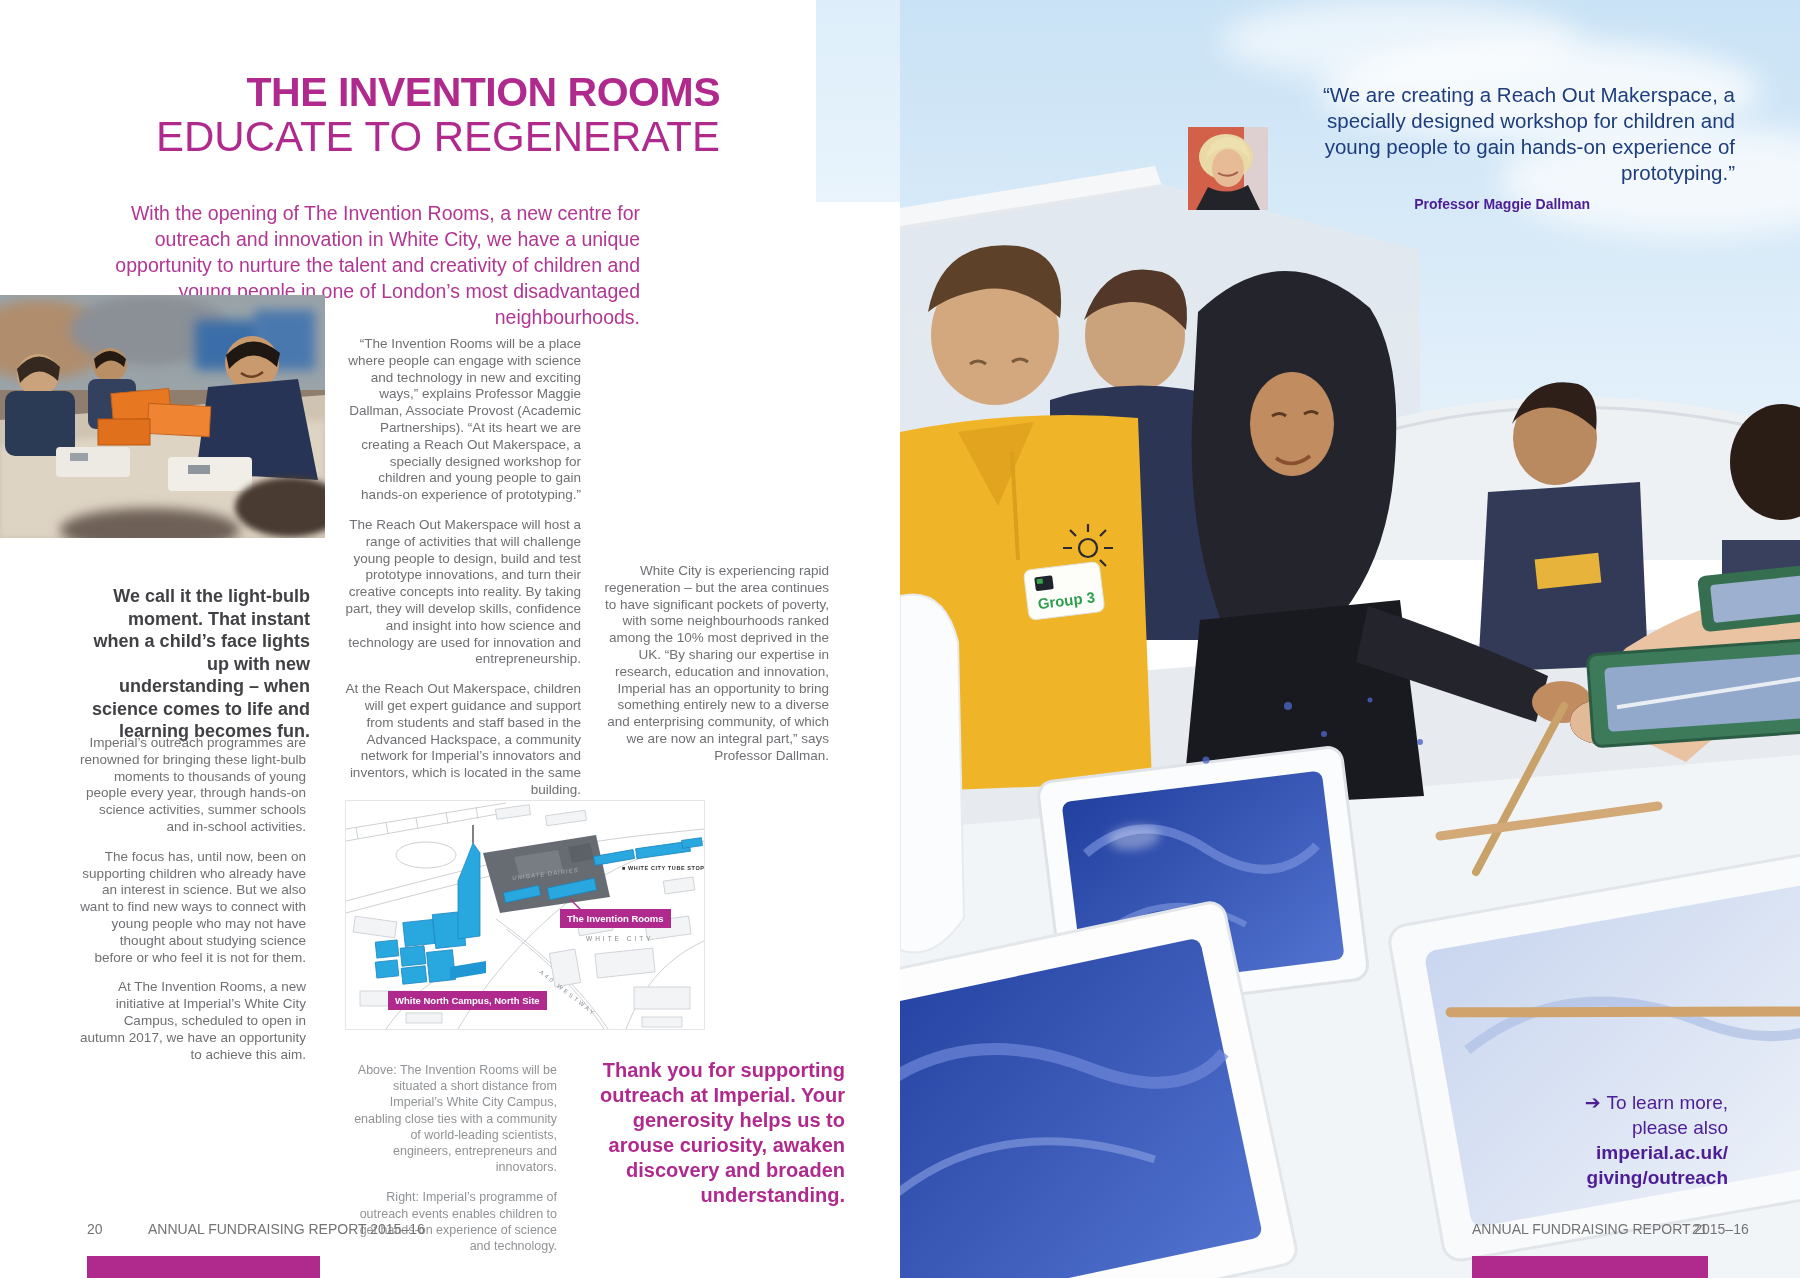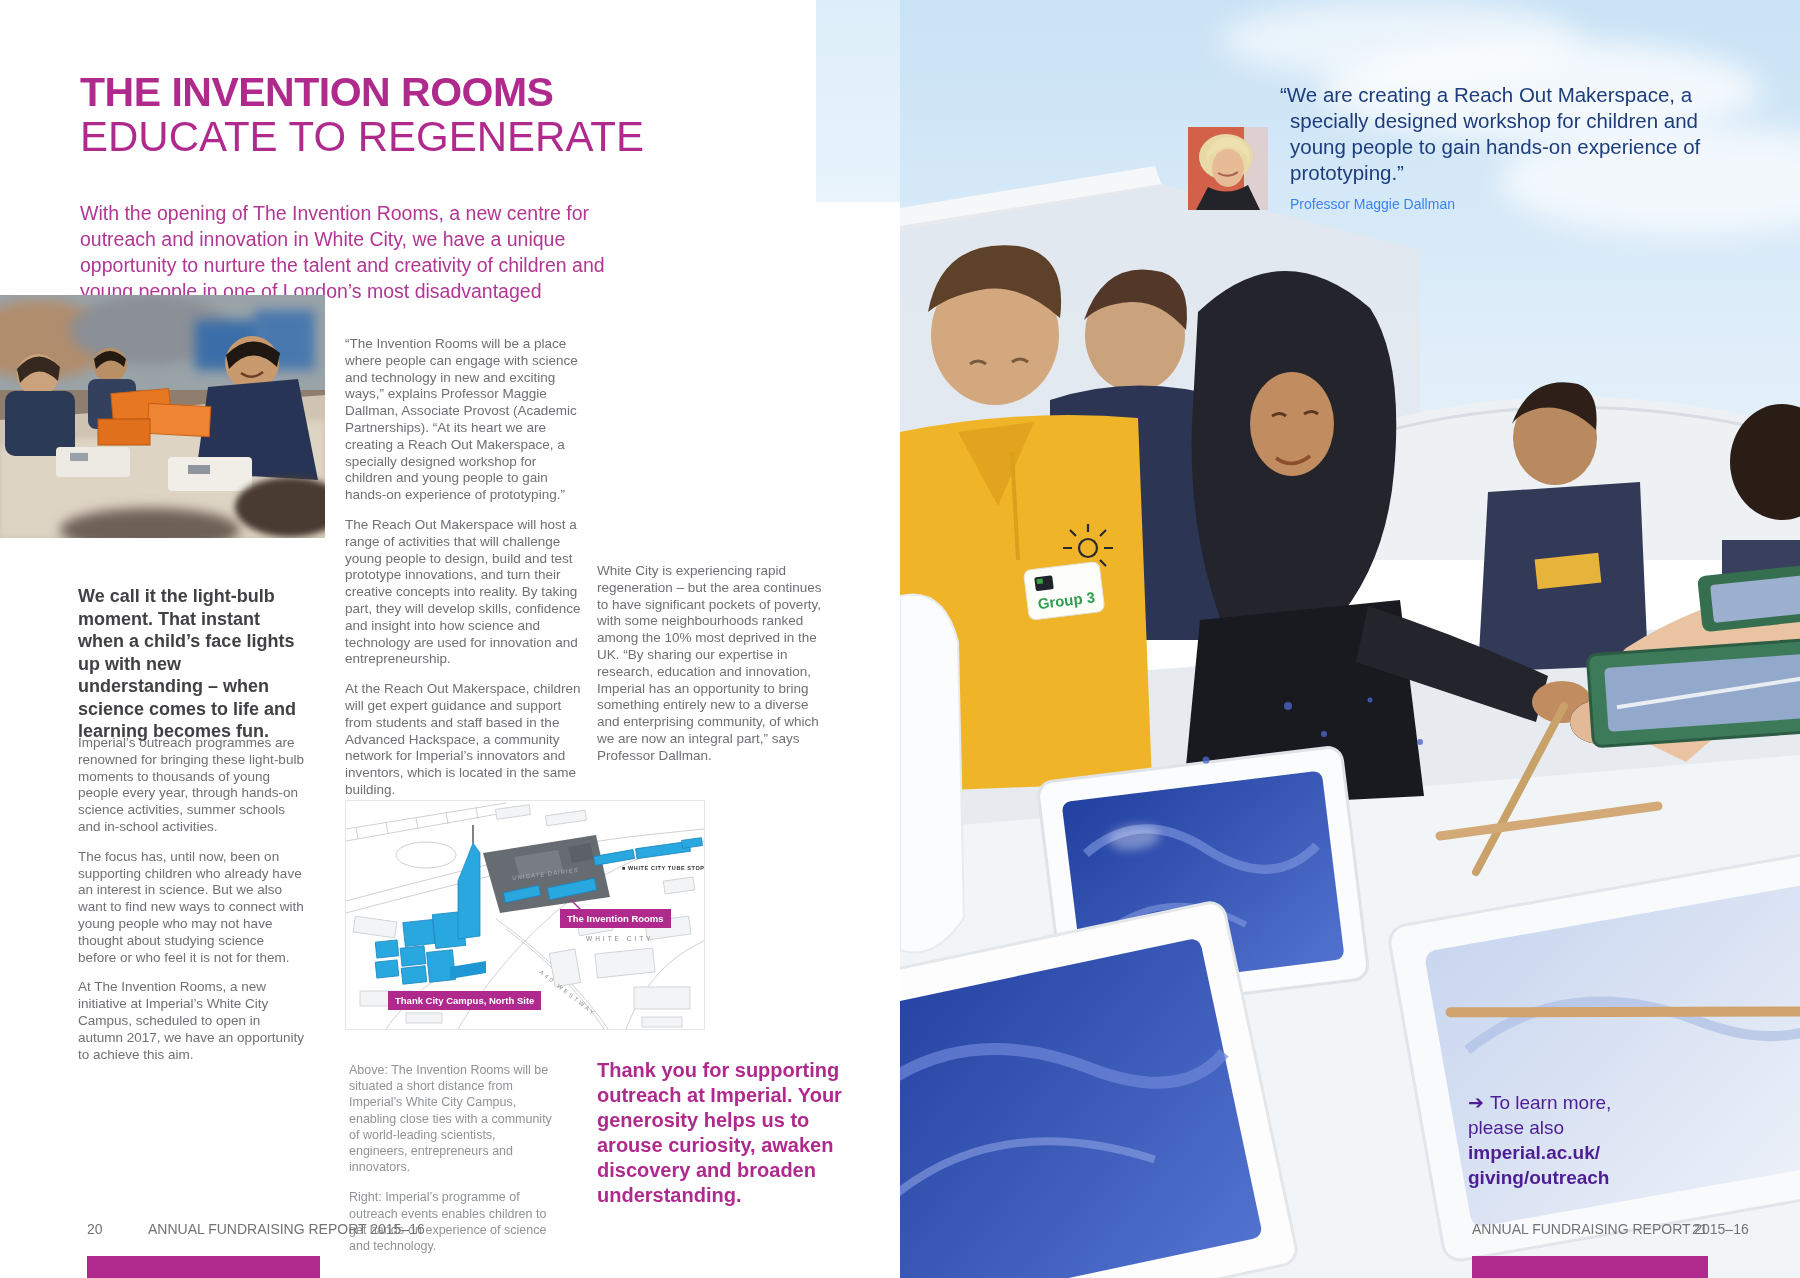--- a/index.html
+++ b/index.html
@@ -1,21 +1,21 @@
 <!DOCTYPE html>
 <html><head>
 <meta charset="utf-8">
 <style>
   html,body{margin:0;padding:0;}
   body{
     width:1800px;height:1278px;position:relative;overflow:hidden;
     background:#ffffff;font-family:"Liberation Sans",sans-serif;
     -webkit-font-smoothing:antialiased;
   }
-  .abs{position:absolute;}
+  .abs{position:absolute;text-align:right;}
 
   
   .title{
     left:80px;top:72px;width:640px;
     font-size:41px;font-weight:bold;letter-spacing:-0.5px;
     color:#b02a8e;line-height:1.0;
   }
   .subtitle{
     left:80px;top:116px;width:640px;
     font-size:42px;font-weight:normal;letter-spacing:0px;
@@ -62,21 +62,21 @@
 
   
   .sky-bleed{left:816px;top:0;width:84px;height:202px;background:linear-gradient(180deg,#ddeefa,#e9f4fc);}
   .main-photo{left:900px;top:0;width:900px;height:1278px;}
   .portrait{left:1188px;top:127px;width:80px;height:83px;overflow:hidden;}
   .quote{
     left:1290px;top:82px;width:445px;
     font-size:20.5px;line-height:26px;font-weight:normal;color:#1d3d7c;
     text-indent:-10px;
   }
-  .attribution{left:1290px;top:196px;width:300px;font-size:14px;font-weight:normal;color:#3b82f6;}
+  .attribution{left:1290px;top:196px;width:300px;font-size:14px;font-weight:bold;color:#4c1d95;}
   .learn{left:1468px;top:1090px;width:260px;font-size:19px;line-height:25px;color:#4c1d95;}
   .learn .url{font-weight:bold;}
   .arrow{margin-right:6px;}
 </style>
 </head>
 <body>
 
 <div class="abs title">THE INVENTION ROOMS</div>
 <div class="abs subtitle">EDUCATE TO REGENERATE</div>
 <div class="abs intro">With the opening of The Invention Rooms, a new centre for outreach and innovation in White City, we have a unique opportunity to nurture the talent and creativity of children and young people in one of London’s most disadvantaged neighbourhoods.</div>
@@ -201,21 +201,21 @@
       <rect x="290" y="44" width="54" height="10" transform="rotate(-8 317 49)"></rect>
       <rect x="336" y="38" width="20" height="8" transform="rotate(-8 346 42)"></rect>
     </g>
     <line x1="236" y1="110" x2="224" y2="98" stroke="#b02a8e" stroke-width="1.4"></line>
   </svg>
   <div class="map-dairies" style="left:166px;top:70px;">UNIGATE DAIRIES</div>
   <div class="map-tiny" style="left:276px;top:64px;">■  WHITE CITY TUBE STOP</div>
   <div class="map-label" style="left:214px;top:108px;">The Invention Rooms</div>
   <div class="map-district" style="left:240px;top:134px;">WHITE CITY</div>
   <div class="map-road" style="left:196px;top:168px;">A40 WESTWAY</div>
-  <div class="map-label" style="left:42px;top:190px;">Thank City Campus, North Site</div>
+  <div class="map-label" style="left:42px;top:190px;">White North Campus, North Site</div>
 </div>
 
 <div class="abs captions">
   <p>Above: The Invention Rooms will be situated a short distance from Imperial’s White City Campus, enabling close ties with a community of world-leading scientists, engineers, entrepreneurs and innovators.</p>
   <p>Right: Imperial’s programme of outreach events enables children to get hands-on experience of science and technology.</p>
 </div>
 
 <div class="abs thankyou">Thank you for supporting outreach at Imperial. Your generosity helps us to arouse curiosity, awaken discovery and broaden understanding.</div>
 
 <div class="abs footer-text" style="left:87px;top:1221px;">20</div>

